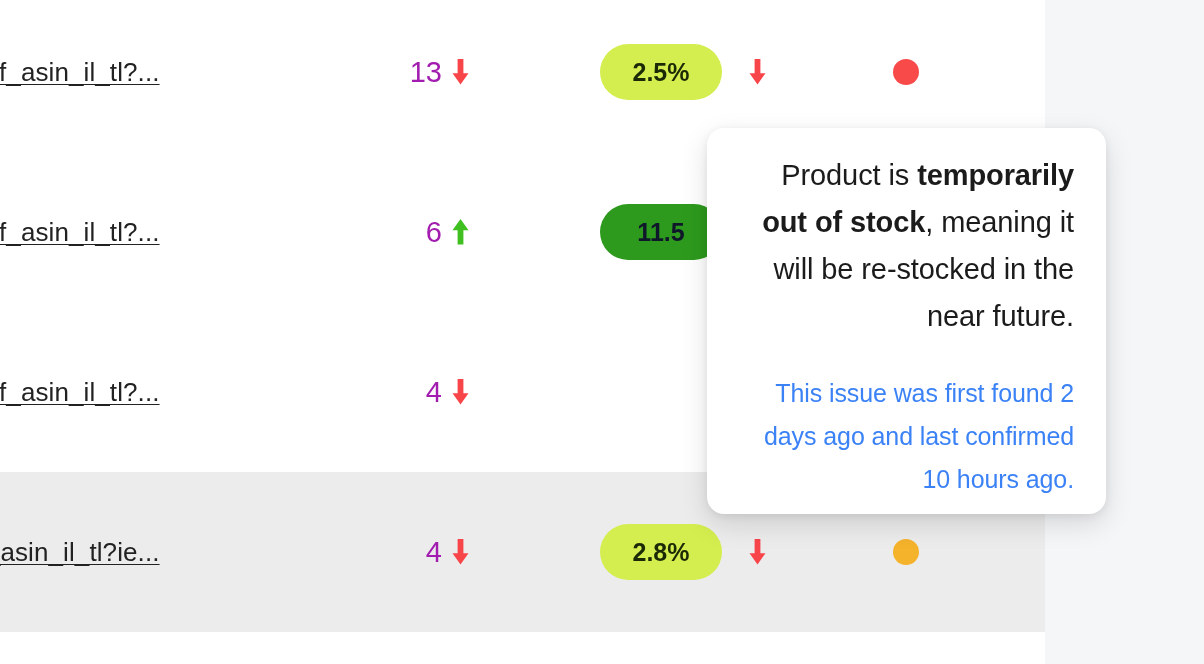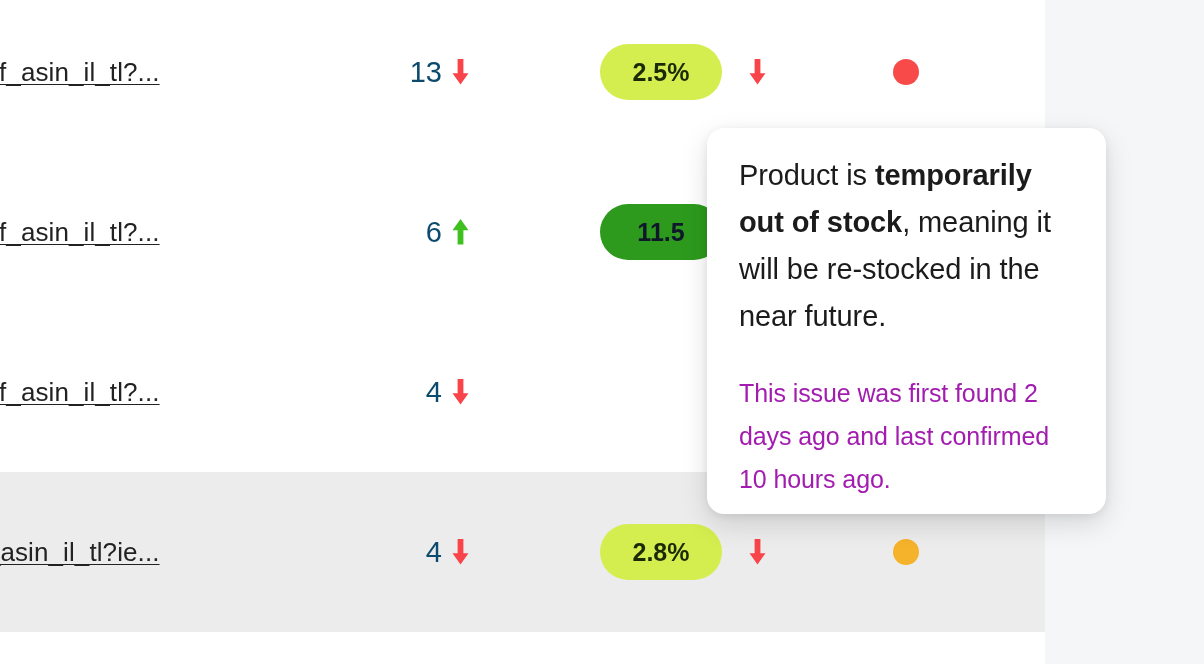--- a/index.html
+++ b/index.html
@@ -76,21 +76,21 @@
     width: 140px;
     height: 160px;
     display: flex;
     align-items: center;
     justify-content: flex-end;
     gap: 9px;
     padding-right: 30px;
   }
   .count-value {
     font-size: 29px;
-    color: #0c4a6e;
+    color: #a21caf;
     line-height: 1;
   }
 
   .arrow { width: 19px; height: 26px; display: block; flex: 0 0 auto; }
 
   
   .cell-pct {
     position: absolute;
     left: 600px;
     top: 0;
@@ -149,34 +149,34 @@
     top: 128px;
     width: 399px;
     height: 386px;
     background: #ffffff;
     border-radius: 17px;
     box-shadow: 0 10px 28px rgba(0,0,0,0.13), 0 2px 8px rgba(0,0,0,0.07);
     padding: 24px 32px 22px 32px;
     display: flex;
     flex-direction: column;
     justify-content: flex-start;
-    text-align: left;
+    text-align: right;
   }
   .tt-primary {
     font-size: 29px;
     line-height: 1.62;
     color: #1b1b1b;
     letter-spacing: -0.1px;
   }
   .tt-primary b { font-weight: 700; }
   .tt-secondary {
     margin-top: 32px;
     font-size: 25px;
     line-height: 1.72;
-    color: #a21caf;
+    color: #3b82f6;
     letter-spacing: -0.1px;
   }
 </style>
 </head>
 <body>
 
 <div id="page-root">
 
   <div id="table-card">
 

